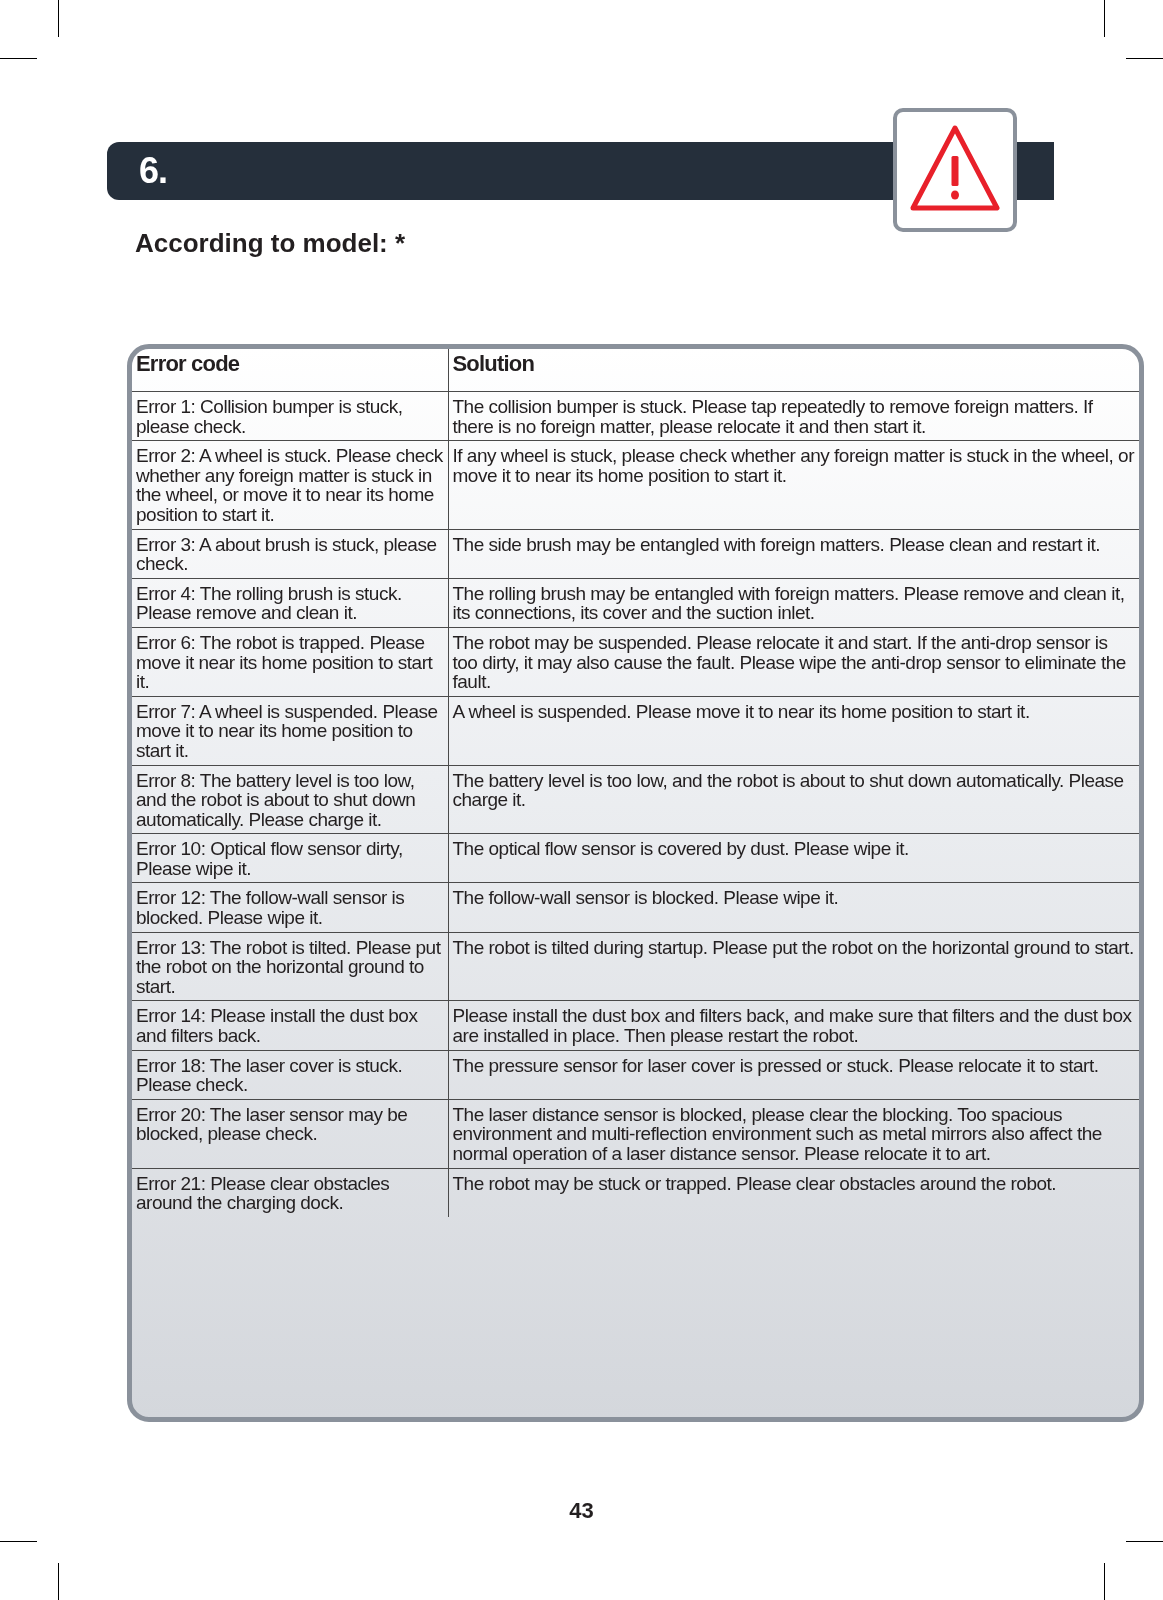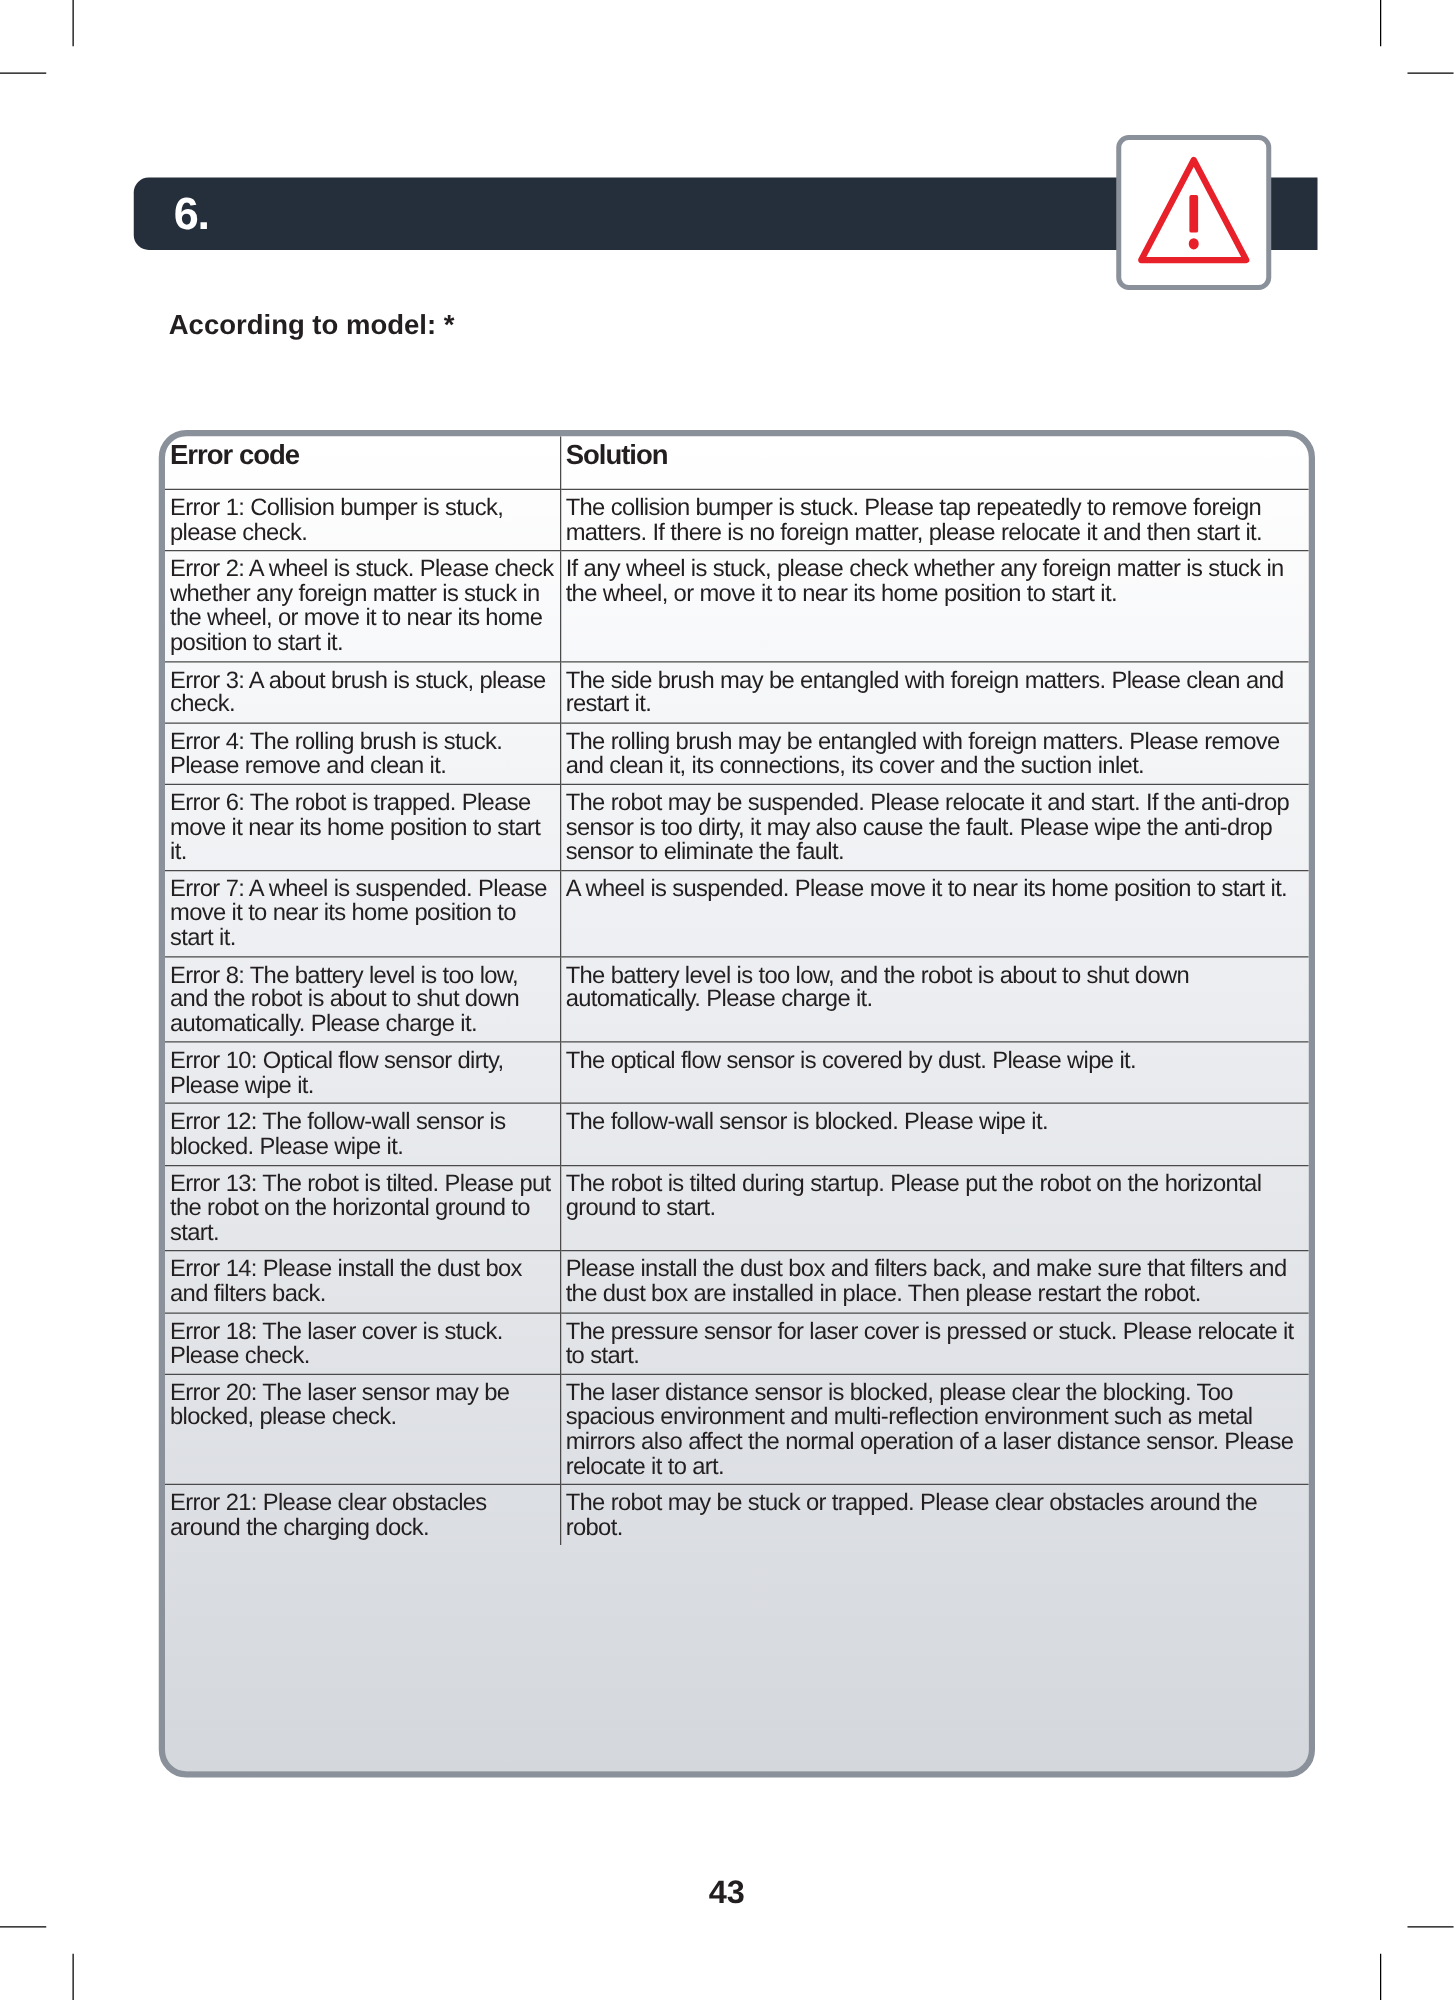--- a/index.html
+++ b/index.html
@@ -10,40 +10,40 @@
 
     .banner { position: absolute; left: 107px; top: 142px; width: 947px; height: 58px;
               background: #252f3b; border-radius: 12px 0 0 12px; }
     .banner .num { position: absolute; left: 32px; top: 8px; color: #fff; font-weight: bold;
                    font-size: 36px; font-family: "Liberation Sans", sans-serif; letter-spacing: -1px; }
 
     .warn-box { position: absolute; left: 893px; top: 108px; width: 124px; height: 124px;
                 background: #fff; border: 4px solid #8a919b; border-radius: 10px; box-sizing: border-box; }
     .warn-box svg { position: absolute; left: 8px; top: 8px; }
 
-    .intro { position: absolute; left: 135px; top: 245px; width: 930px; font-size: 22px; line-height: 30px; }
+    .intro { position: absolute; left: 135px; top: 228px; width: 930px; font-size: 26px; line-height: 30px; }
     .intro .title { font-weight: bold; }
     .intro p { margin: 0; }
 
-    .table-wrap { position: absolute; left: 127px; top: 344px; width: 925px; height: 1078px;
+    .table-wrap { position: absolute; left: 127px; top: 344px; width: 1017px; height: 1078px;
                   border: 5px solid #8a919b; border-radius: 22px; overflow: hidden; box-sizing: border-box;
                   background: linear-gradient(to bottom, #ffffff 0%, #eceef1 40%, #d4d7dc 100%); }
     table { border-collapse: collapse; width: 100%; table-layout: fixed; }
     col.c1 { width: 316px; }
     th, td { border: 1.5px solid #4a4a4a; vertical-align: top; text-align: left;
              font-family: "Liberation Sans", sans-serif; }
     tr:first-child th { border-top: none; }
     th:first-child, td:first-child { border-left: none; }
     th:last-child, td:last-child { border-right: none; border-radius: 17px; }
     tr:last-child td { border-bottom: none; }
     th { font-size: 22px; font-weight: bold; height: 40px; padding: 2px 4px 0 4px; letter-spacing: -0.8px; }
     td { font-size: 19px; line-height: 19.6px; padding: 5px 4px 4px 4px; letter-spacing: -0.5px; }
 
     .page-num { position: absolute; left: 0; width: 1163px; top: 1498px; text-align: center;
-                font-size: 26px; font-weight: bold; color: #231f20; }
+                font-size: 22px; font-weight: bold; color: #231f20; }
   </style>
 </head>
 <body>
 
 <div class="crop" style="left:58px;top:0;width:1px;height:37px;"></div>
 <div class="crop" style="left:0;top:58px;width:37px;height:1px;"></div>
 <div class="crop" style="left:1104px;top:0;width:1px;height:37px;"></div>
 <div class="crop" style="left:1126px;top:58px;width:37px;height:1px;"></div>
 <div class="crop" style="left:58px;top:1563px;width:1px;height:37px;"></div>
 <div class="crop" style="left:0;top:1541px;width:37px;height:1px;"></div>

